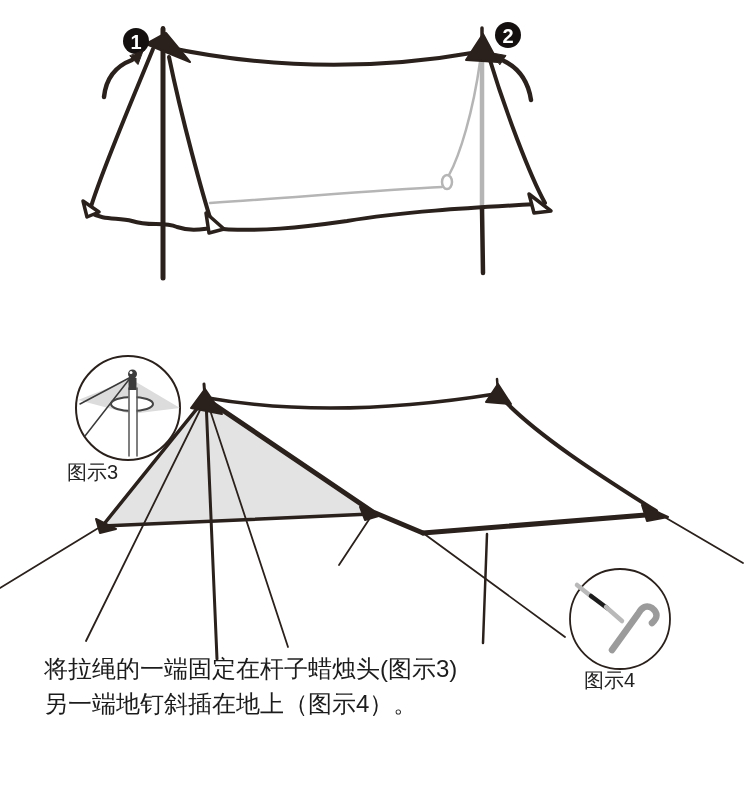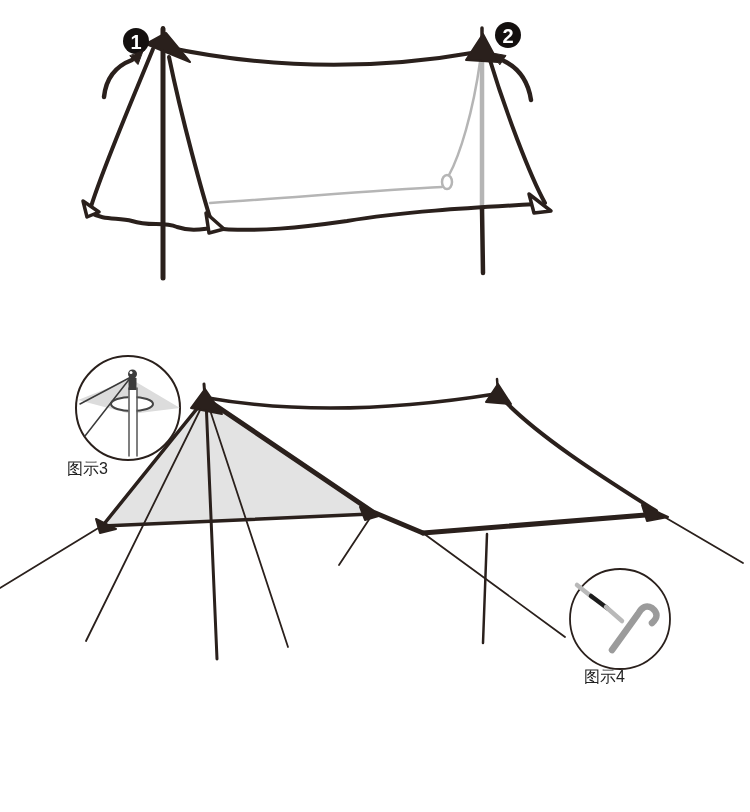--- a/index.html
+++ b/index.html
@@ -15,21 +15,21 @@
     position:absolute;
     color:#1c1c1c;
     font-family:"Liberation Sans","DejaVu Sans",sans-serif;
     white-space:nowrap;
   }
   .caption-top{left:44px;top:291px;font-size:23px;letter-spacing:0.5px;}
   .caption-bottom{left:44px;top:651px;font-size:24px;line-height:35px;}
   .callout-label{
     position:absolute;
     color:#222222;
-    font-size:16px;
+    font-size:20px;
     font-family:"Liberation Sans","DejaVu Sans",sans-serif;
     white-space:nowrap;
   }
   .label-3{left:67px;top:459px;}
   .label-4{left:584px;top:667px;}
 </style>
 </head>
 <body>
 
 <div class="canvas">
@@ -149,14 +149,18 @@
         <path d="M612,650 L638,614 Q644,603 652,608 Q661,615 652,623" stroke="#9b9b9b" stroke-width="6.5" fill="none"></path>
       </g>
     </g>
   </svg>
 
 
   <div class="callout-label label-3">图示3</div>
 
   <div class="callout-label label-4">图示4</div>
 
+  <div class="caption caption-bottom">
+    <div>将拉绳的一端固定在杆子蜡烛头(图示3)</div>
+    <div>另一端地钉斜插在地上（图示4）。</div>
+  </div>
 
 </div>
 
 </body></html>

